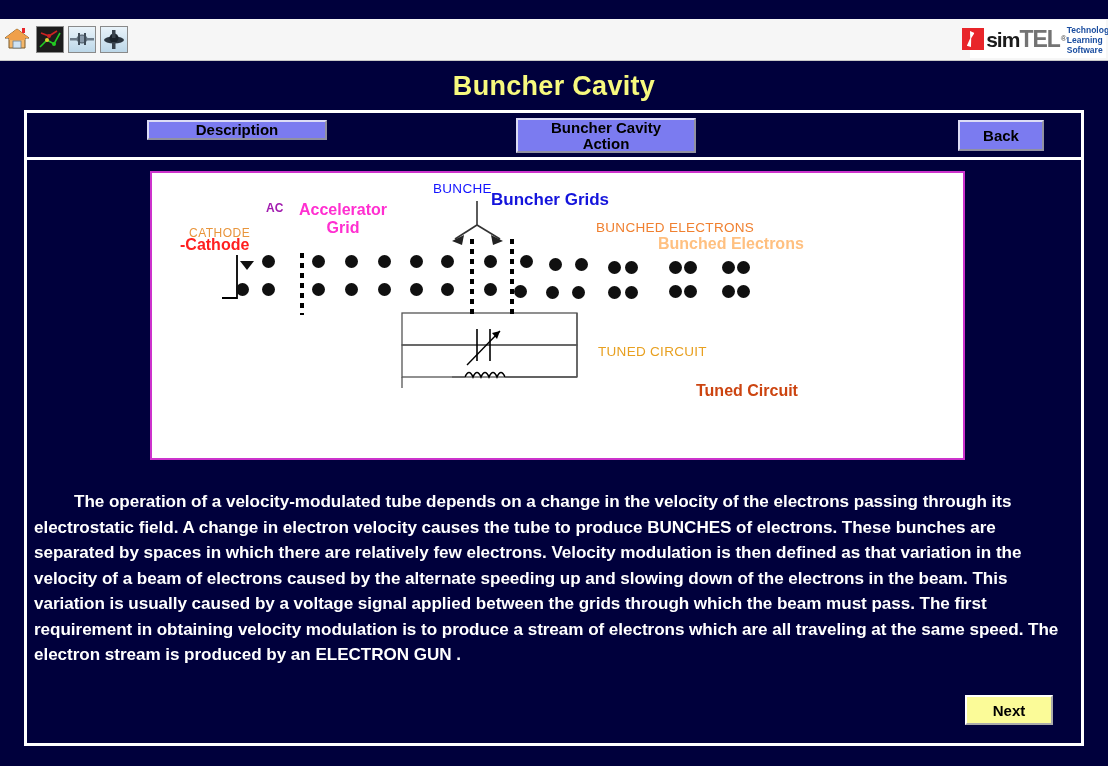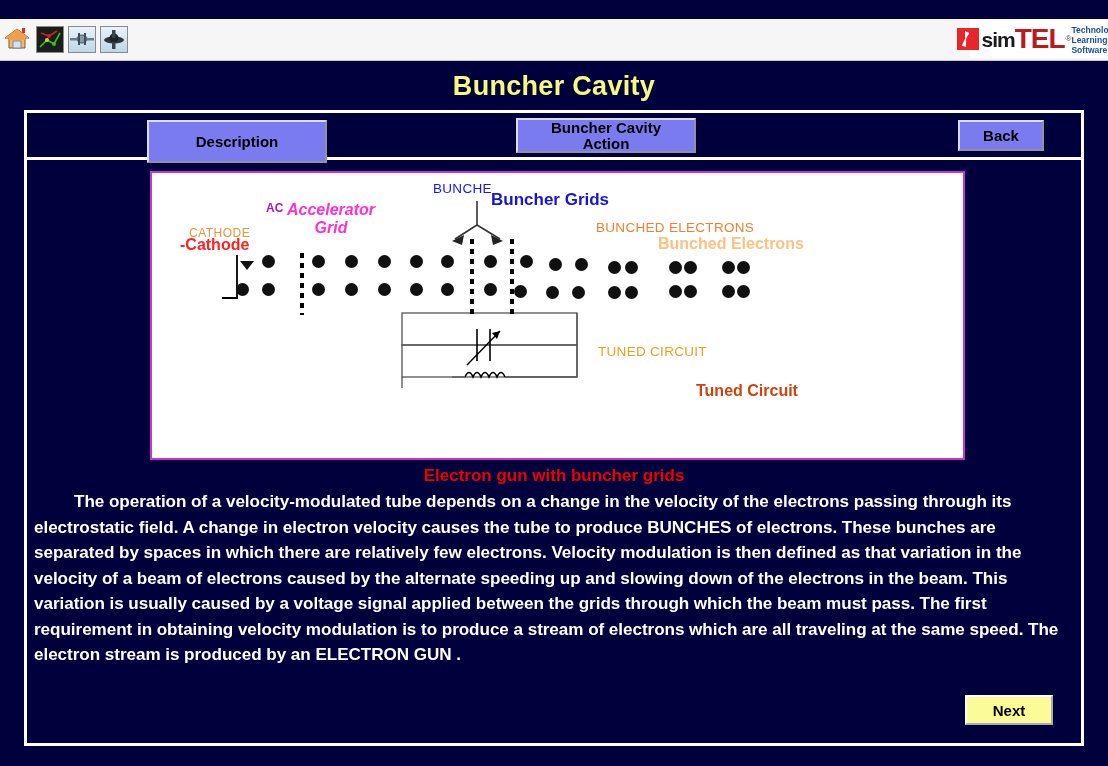--- a/index.html
+++ b/index.html
@@ -49,21 +49,21 @@
   .logo-mark {
     width:22px; height:22px; background:#e8252a; margin-right:2px;
     position:relative;
   }
   .logo-mark:after{
     content:""; position:absolute; left:6px; top:3px; width:5px; height:16px;
     background:#fff; transform:skewX(-14deg);
     clip-path: polygon(0 0,100% 12%,60% 45%,100% 100%,10% 92%,40% 45%);
   }
   .logo-sim { font-size:21px; font-weight:bold; color:#1b1b1b; letter-spacing:-1px; }
-  .logo-tel { font-size:28px; font-weight:bold; color:#b91c1c; letter-spacing:-1px; }
+  .logo-tel { font-size:23px; font-weight:bold; color:#737373; letter-spacing:-1px; }
   .logo-reg { font-size:8px; color:#444; vertical-align:top; margin-left:1px; }
   .logo-tag { font-size:8.5px; font-weight:bold; color:#1b4ea0; margin-top:1px; }
 
   
   .page-title {
     position:absolute; left:0; top:71px; width:1108px;
     text-align:center; color:#f7f97e; font-size:27px; font-weight:bold;
     letter-spacing:0.3px;
   }
 
@@ -76,21 +76,21 @@
     position:absolute; left:27px; top:113px; width:1054px; height:47px;
     box-sizing:border-box; border-bottom:3px solid #ffffff; background:#00003c;
   }
 
   .nav-btn {
     position:absolute; background:#7b7bf0; border:2px outset #dcdcf5;
     color:#000; font-weight:bold; font-size:15px; text-align:center;
     box-sizing:border-box; cursor:pointer; line-height:1.05;
     display:flex; align-items:center; justify-content:center;
   }
-  #btn-description { left:147px; top:120px; width:180px; height:43px; }
+  #btn-description { left:147px; top:120px; width:180px; height:20px; }
   #btn-action      { left:516px; top:118px; width:180px; height:35px; flex-direction:column;}
   #btn-back        { left:958px; top:120px; width:86px;  height:31px; }
 
   
   .diagram {
     position:absolute; left:150px; top:171px; width:815px; height:289px;
     background:#ffffff; border:2px solid #cc33cc; box-sizing:border-box;
   }
   .dg { position:absolute; }
 
@@ -236,21 +236,21 @@
     </svg>
 
     <div class="grid-dash" style="left:148px; top:80px; height:62px;"></div>
     <div class="grid-dash" style="left:318px; top:66px; height:76px;"></div>
     <div class="grid-dash" style="left:358px; top:66px; height:76px;"></div>
 
     <div class="lbl lbl-cathode-bg" style="left:37px; top:53px;">CATHODE</div>
     <div class="lbl lbl-cathode-fg" style="left:28px; top:63px;">-Cathode</div>
 
     <div class="lbl lbl-ac" style="left:114px; top:28px;">AC</div>
-    <div class="lbl lbl-accel" style="left:135px; top:28px;font-style:italic;">
+    <div class="lbl lbl-accel" style="left:147px; top:28px;">
       <div>Accelerator</div>
       <div>Grid</div>
     </div>
 
     <div class="lbl lbl-bunchedgrid-bg" style="left:281px; top:8px;">BUNCHE</div>
     <div class="lbl lbl-bunchergrids" style="left:339px; top:17px;">Buncher Grids</div>
 
     <div class="lbl lbl-belec-bg" style="left:444px; top:47px;">BUNCHED ELECTRONS</div>
     <div class="lbl lbl-belec-fg" style="left:506px; top:62px;">Bunched Electrons</div>
 
@@ -292,21 +292,20 @@
     <div class="e-dot" style="left:532px; top:88px;"></div>
     <div class="e-dot" style="left:517px; top:112px;"></div>
     <div class="e-dot" style="left:532px; top:112px;"></div>
 
     <div class="e-dot" style="left:570px; top:88px;"></div>
     <div class="e-dot" style="left:585px; top:88px;"></div>
     <div class="e-dot" style="left:570px; top:112px;"></div>
     <div class="e-dot" style="left:585px; top:112px;"></div>
   </div>
 
-  <div class="caption">Electron gun with buncher grids</div>
 
   <div class="body-text"><span class="indent"></span><span>The operation of a velocity-modulated tube depends on a change in the velocity of the electrons passing through its electrostatic field. A change in electron velocity causes the tube to produce BUNCHES of electrons. These bunches are separated by spaces in which there are relatively few electrons. Velocity modulation is then defined as that variation in the velocity of a beam of electrons caused by the alternate speeding up and slowing down of the electrons in the beam. This variation is usually caused by a voltage signal applied between the grids through which the beam must pass. The first requirement in obtaining velocity modulation is to produce a stream of electrons which are all traveling at the same speed. The electron stream is produced by an ELECTRON GUN .</span></div>
 
   <div id="btn-next">
     <span>Next</span>
   </div>
 
 </div>
 
 </body></html>

